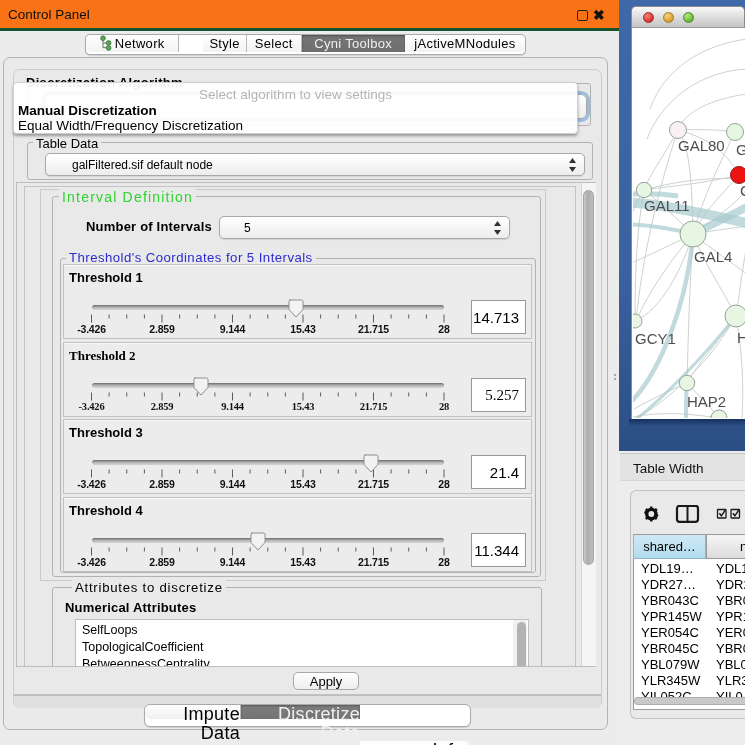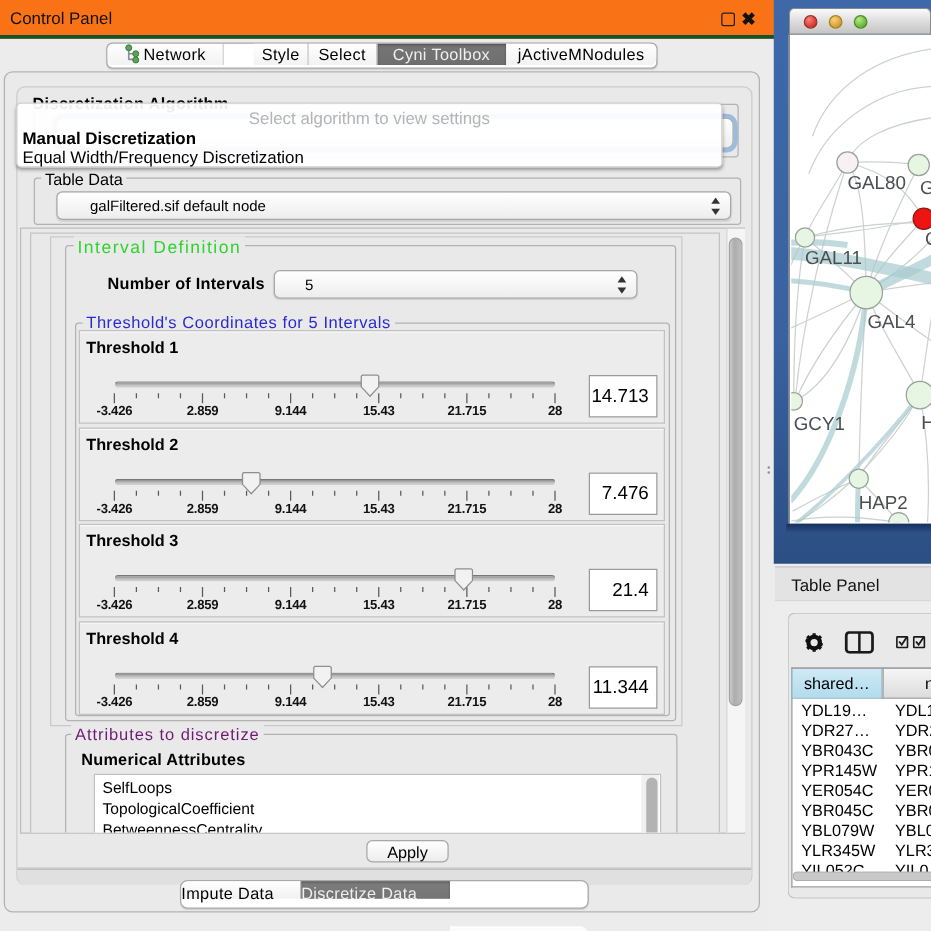--- a/index.html
+++ b/index.html
@@ -44,31 +44,31 @@
 #thrLab{left:49px;top:67px;background:#e9e9e9;padding:0 3px;font-size:13.2px;color:#2a2ad0;letter-spacing:0.45px;}
 .tpanel{left:46px;width:469px;height:75px;background:#ececec;border:1px solid #c2c2c2;box-sizing:border-box;box-shadow:inset 0 1px 0 #f8f8f8;}
 .tpanel .tt{position:absolute;left:5px;top:5px;font-weight:bold;font-size:13px;}
 .track{position:absolute;left:27.5px;top:40px;width:352.5px;height:5px;border-radius:2.5px;background:linear-gradient(#8f8f8f,#c6c6c6 60%,#d2d2d2);border-top:1px solid #787878;box-sizing:border-box;}
 .vbox{position:absolute;left:407px;top:35px;width:55px;height:34px;background:#fff;border:1px solid #999;box-sizing:border-box;}
 .vbox span{position:absolute;right:6px;top:50%;transform:translateY(-50%);font-size:15px;color:#000;}
 .ticklab{position:absolute;top:58px;font-size:10.5px;font-weight:bold;color:#111;transform:translateX(-50%);letter-spacing:-0.2px;}
 .thumb{position:absolute;top:34px;}
 
 #attrGroup{left:35px;top:404px;width:490px;height:120px;border:1px solid #b2b2b2;border-radius:3px;box-sizing:border-box;}
-#attrLab{left:40px;top:397px;background:#e9e9e9;padding:0 3px;font-size:13.2px;color:#701a75;letter-spacing:0.75px;}
+#attrLab{left:55px;top:397px;background:#e9e9e9;padding:0 3px;font-size:13.2px;color:#000000;letter-spacing:0.75px;}
 #numLab{left:48px;top:417px;font-weight:bold;font-size:13px;letter-spacing:0.2px;}
 #attrList{left:58px;top:436px;width:454px;height:60px;background:#fff;border:1px solid #c0c0c0;box-sizing:border-box;}
 #attrList .it{position:absolute;left:6px;font-size:12.5px;color:#000;}
 #attrSB{position:absolute;right:1px;top:0;width:14px;height:100%;background:#f0f0f0;}
 #attrThumb{position:absolute;right:2.5px;top:2px;width:9px;height:70px;background:#b3b3b3;border-radius:5px;}
 
 #applyBtn{left:269px;top:672px;width:66px;height:18px;background:linear-gradient(#ffffff,#ededed);border:1px solid #a8a8a8;border-radius:5px;box-sizing:border-box;text-align:center;font-size:13px;line-height:17px;margin-left:24px;}
 #line695{left:14px;top:694px;width:587px;height:1px;background:#c2c2c2;}
 #btabs{left:144px;top:704px;width:325px;height:21px;background:#fff;border:1px solid #a9a9a9;border-radius:6px;display:flex;box-shadow:0 1px 1px rgba(0,0,0,0.12);}
-#btabs .seg{height:14px;line-height:19px;font-size:13px;color:#000;letter-spacing:0.3px;text-align:left;border-right:1px solid #b9b9b9;box-sizing:border-box;background:linear-gradient(#ffffff,#f0f0f0);}
+#btabs .seg{height:14px;line-height:19px;font-size:18px;color:#000;letter-spacing:0.3px;text-align:right;border-right:1px solid #b9b9b9;box-sizing:border-box;background:linear-gradient(#ffffff,#f0f0f0);}
 #btabs .seg.sel{background:linear-gradient(#7d7d7d,#747474);color:#efefef;border-right:none;box-shadow:inset 0 1px 2px rgba(0,0,0,0.3);}
 #btabs .seg:last-child{border-right:none;border-radius:0 6px 6px 0;}
 #btabs .seg:first-child{border-radius:6px 0 0 6px;}
 
 #popup{left:13px;top:82px;width:565px;height:52px;background:rgba(255,255,255,0.93);border:1px solid #cfcfcf;border-radius:4px;box-shadow:0 2px 3px rgba(0,0,0,0.35);box-sizing:border-box;}
 #popup .ph{position:absolute;left:0;top:4px;width:100%;text-align:center;font-size:13.5px;color:#b4b4b4;}
 #popup .i1{position:absolute;left:4px;top:20px;font-weight:bold;font-size:13.5px;color:#000;}
 #popup .i2{position:absolute;left:4px;top:35px;font-size:13.5px;color:#000;}
 
 #desktop{left:619px;top:0;width:126px;height:451px;background:linear-gradient(#3e68a8,#3a62a0 60%,#2b4e84);}
@@ -180,21 +180,21 @@
       <div class="ticklab" style="left:239.0px;">15.43</div>
       <div class="ticklab" style="left:309.5px;">21.715</div>
       <div class="ticklab" style="left:380.0px;">28</div>
     <svg class="thumb" width="17" height="19" viewBox="0 0 17 19" style="left:222.5px;">
         <path d="M2.5 1 h12 a1.5 1.5 0 0 1 1.5 1.5 v8 l-7 7.5 l-7 -7.5 v-8 a1.5 1.5 0 0 1 1.5 -1.5 Z" fill="#f2f2f2" stroke="#8e8e8e"></path>
       </svg>
     <div class="vbox">
         <span>14.713</span>
       </div>
   </div>
-  <div class="abs tpanel" style="top:158.5px;">
+  <div class="abs tpanel" style="top:158.5px;font-family:Liberation Serif, serif;">
     <div class="tt">Threshold 2</div>
     <div class="track"></div>
     <svg class="svgticks" width="469" height="75" viewBox="0 0 469 75" style="position:absolute;left:0;top:0;">
         <line x1="27.50" x2="27.50" y1="49.5" y2="57.5" stroke="#5a5a5a" stroke-width="1"></line>
         <line x1="45.12" x2="45.12" y1="49.5" y2="53.5" stroke="#5a5a5a" stroke-width="1"></line>
         <line x1="62.75" x2="62.75" y1="49.5" y2="53.5" stroke="#5a5a5a" stroke-width="1"></line>
         <line x1="80.38" x2="80.38" y1="49.5" y2="53.5" stroke="#5a5a5a" stroke-width="1"></line>
         <line x1="98.00" x2="98.00" y1="49.5" y2="57.5" stroke="#5a5a5a" stroke-width="1"></line>
         <line x1="115.62" x2="115.62" y1="49.5" y2="53.5" stroke="#5a5a5a" stroke-width="1"></line>
         <line x1="133.25" x2="133.25" y1="49.5" y2="53.5" stroke="#5a5a5a" stroke-width="1"></line>
@@ -216,21 +216,21 @@
       <div class="ticklab" style="left:27.5px;">-3.426</div>
       <div class="ticklab" style="left:98.0px;">2.859</div>
       <div class="ticklab" style="left:168.5px;">9.144</div>
       <div class="ticklab" style="left:239.0px;">15.43</div>
       <div class="ticklab" style="left:309.5px;">21.715</div>
       <div class="ticklab" style="left:380.0px;">28</div>
     <svg class="thumb" width="17" height="19" viewBox="0 0 17 19" style="left:128.3px;">
         <path d="M2.5 1 h12 a1.5 1.5 0 0 1 1.5 1.5 v8 l-7 7.5 l-7 -7.5 v-8 a1.5 1.5 0 0 1 1.5 -1.5 Z" fill="#f2f2f2" stroke="#8e8e8e"></path>
       </svg>
     <div class="vbox">
-        <span>7.476</span>
+        <span>5.257</span>
       </div>
   </div>
   <div class="abs tpanel" style="top:236px;">
     <div class="tt">Threshold 3</div>
     <div class="track"></div>
     <svg class="svgticks" width="469" height="75" viewBox="0 0 469 75" style="position:absolute;left:0;top:0;">
         <line x1="27.50" x2="27.50" y1="49.5" y2="57.5" stroke="#5a5a5a" stroke-width="1"></line>
         <line x1="45.12" x2="45.12" y1="49.5" y2="53.5" stroke="#5a5a5a" stroke-width="1"></line>
         <line x1="62.75" x2="62.75" y1="49.5" y2="53.5" stroke="#5a5a5a" stroke-width="1"></line>
         <line x1="80.38" x2="80.38" y1="49.5" y2="53.5" stroke="#5a5a5a" stroke-width="1"></line>
@@ -405,21 +405,21 @@
     <text x="692" y="263">GAL4</text>
     <text x="633" y="345">GCY1</text>
     <text x="735" y="344">H</text>
     <text x="685" y="408">HAP2</text>
   </g>
 </svg>
 </div>
 <div class="abs" id="winshadow"></div>
 
 <div class="abs" id="tpHeader">
-    <div class="t">Table Panel</div>
+    <div class="t">Table Width</div>
   </div>
 <div class="abs" id="rightbg"></div>
 <div class="abs" id="tablePanel"></div>
 <svg class="abs" style="left:643px;top:505px;" width="100" height="18" viewBox="0 0 100 18">
   <g stroke="#111" fill="none">
     <circle cx="8.3" cy="9" r="4.6" stroke-width="3.4"></circle>
     <g stroke-width="2.6">
       <line x1="8.3" y1="1.6" x2="8.3" y2="4.4"></line>
       <line x1="8.3" y1="13.6" x2="8.3" y2="16.4"></line>
       <line x1="1.5" y1="7" x2="4.2" y2="7.9"></line>

